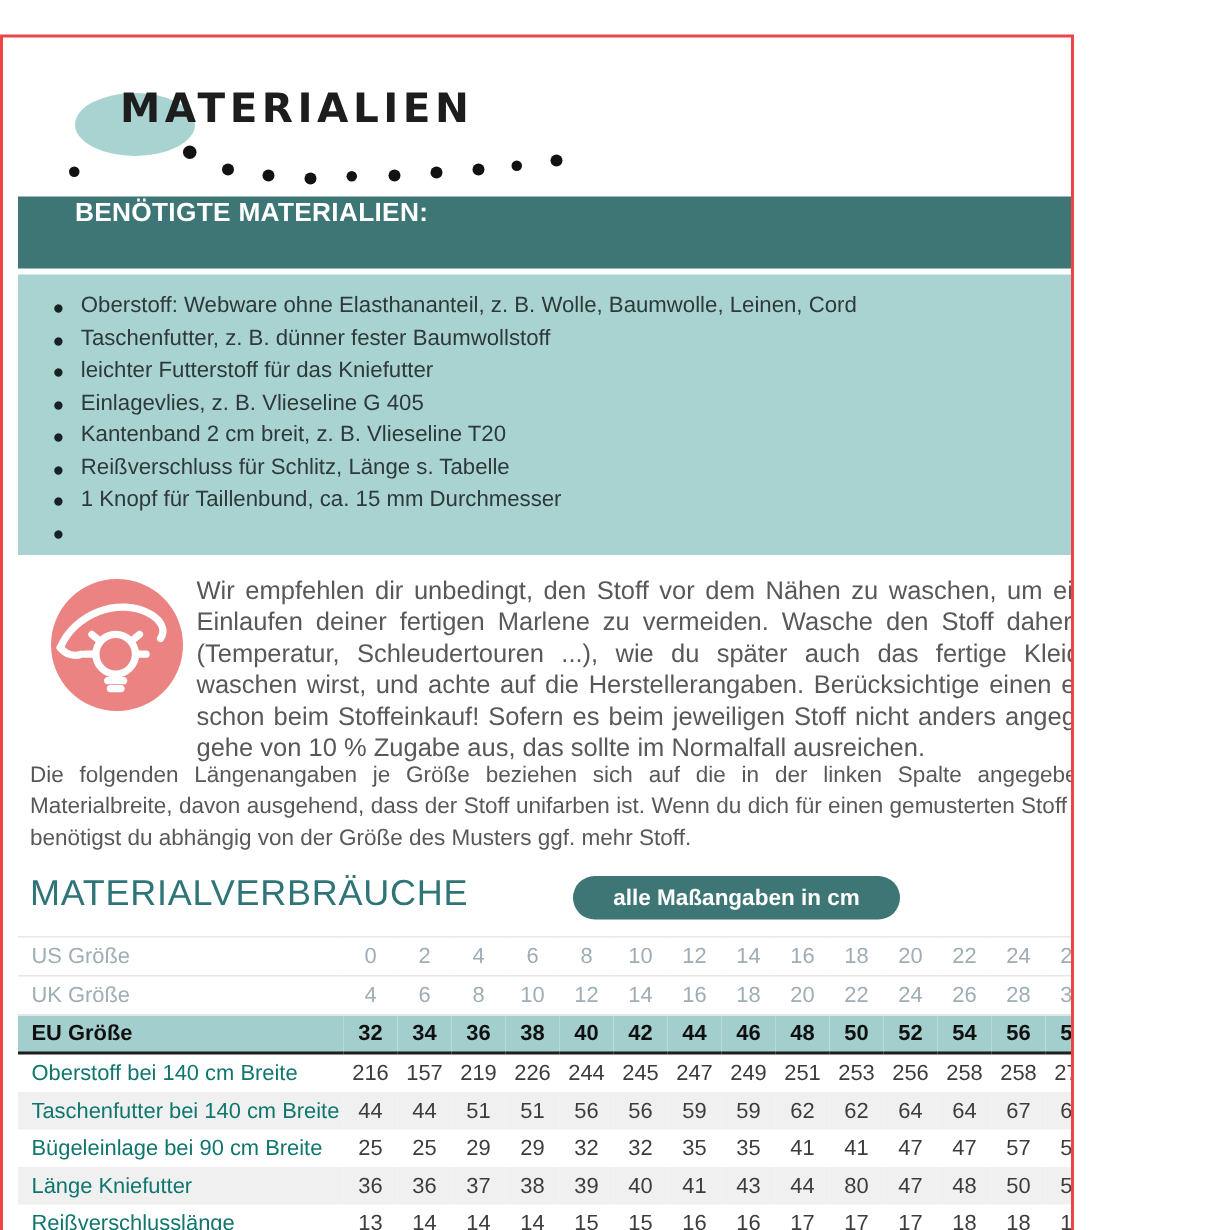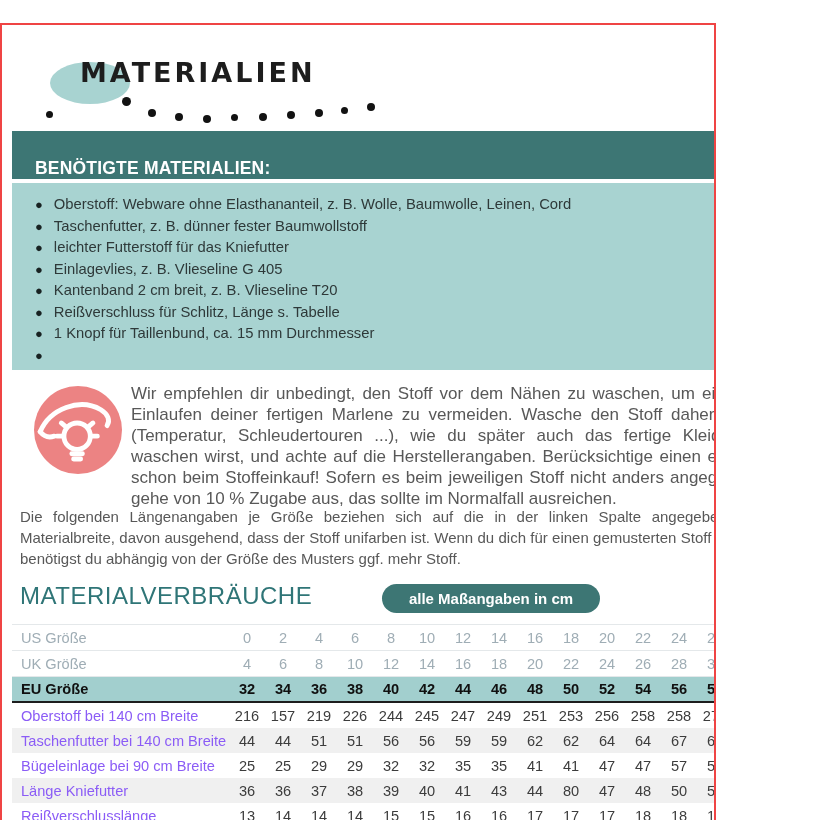--- a/index.html
+++ b/index.html
@@ -21,21 +21,21 @@
   .title-wrap{position:absolute;left:0;top:0;width:420px;height:100px;}
   .title-ellipse{position:absolute;left:48px;top:37px;width:80px;height:42px;
     background:var(--teal-light);border-radius:50%;}
   .page-title{position:absolute;left:78px;top:32px;margin:0;
     font-family:"DejaVu Sans",sans-serif;font-size:27px;font-weight:600;
     letter-spacing:3px;color:var(--ink);}
   .dot{position:absolute;background:#121212;border-radius:50%;}
   
   .header-bar{position:absolute;left:10px;top:106px;width:732px;height:48px;
     background:var(--teal-dark);border-radius:0 30px 0 0;
-    display:flex;align-items:flex-end;box-sizing:border-box;padding-left:23px;}
+    display:flex;align-items:flex-start;box-sizing:border-box;padding-left:38px;}
   .header-title{color:#fff;font-weight:700;font-size:17.5px;letter-spacing:.2px;}
   .materials-body{position:absolute;left:10px;top:158px;width:732px;height:187px;
     background:var(--teal-light);border-radius:0 0 30px 0;box-sizing:border-box;
     padding:11px 24px 0 23px;}
   .materials-list{list-style:none;margin:0;padding:0;}
   .materials-list li{display:flex;gap:11px;font-size:14.8px;line-height:21.5px;
     color:#2e3939;}
   .materials-list .bullet{color:#182222;font-size:13px;line-height:21.5px;}
   
   .tip{position:absolute;left:32px;top:358px;width:763px;display:flex;}
@@ -58,21 +58,21 @@
   
   .size-table{position:absolute;left:10px;top:599px;width:793px;
     border-collapse:collapse;table-layout:fixed;font-size:14.6px;}
   .size-table td{text-align:center;padding:0;height:25px;}
   .size-table td.label{text-align:left;padding-left:9px;width:208px;}
   tr.size-row td{color:var(--faint-gray);border-bottom:1px solid #e4e8ea;}
   tr.size-row:first-child td{border-top:1px solid #e4e8ea;}
   tr.eu-row td{background:var(--teal-row);color:#101010;font-weight:700;
     border-bottom:2px solid #1d1d1d;height:24px;}
   tr.data-row td{color:#3c3c3c;}
-  tr.data-row td.label{color:#8b5cf6;}
+  tr.data-row td.label{color:#0f766e;}
   tr.data-row.stripe td{background:#f0f0f0;}
 </style>
 </head>
 <body>
 
 <div class="page">
 
   <div class="title-wrap">
     <span class="title-ellipse"></span>
     <h1 class="page-title">MATERIALIEN</h1>

